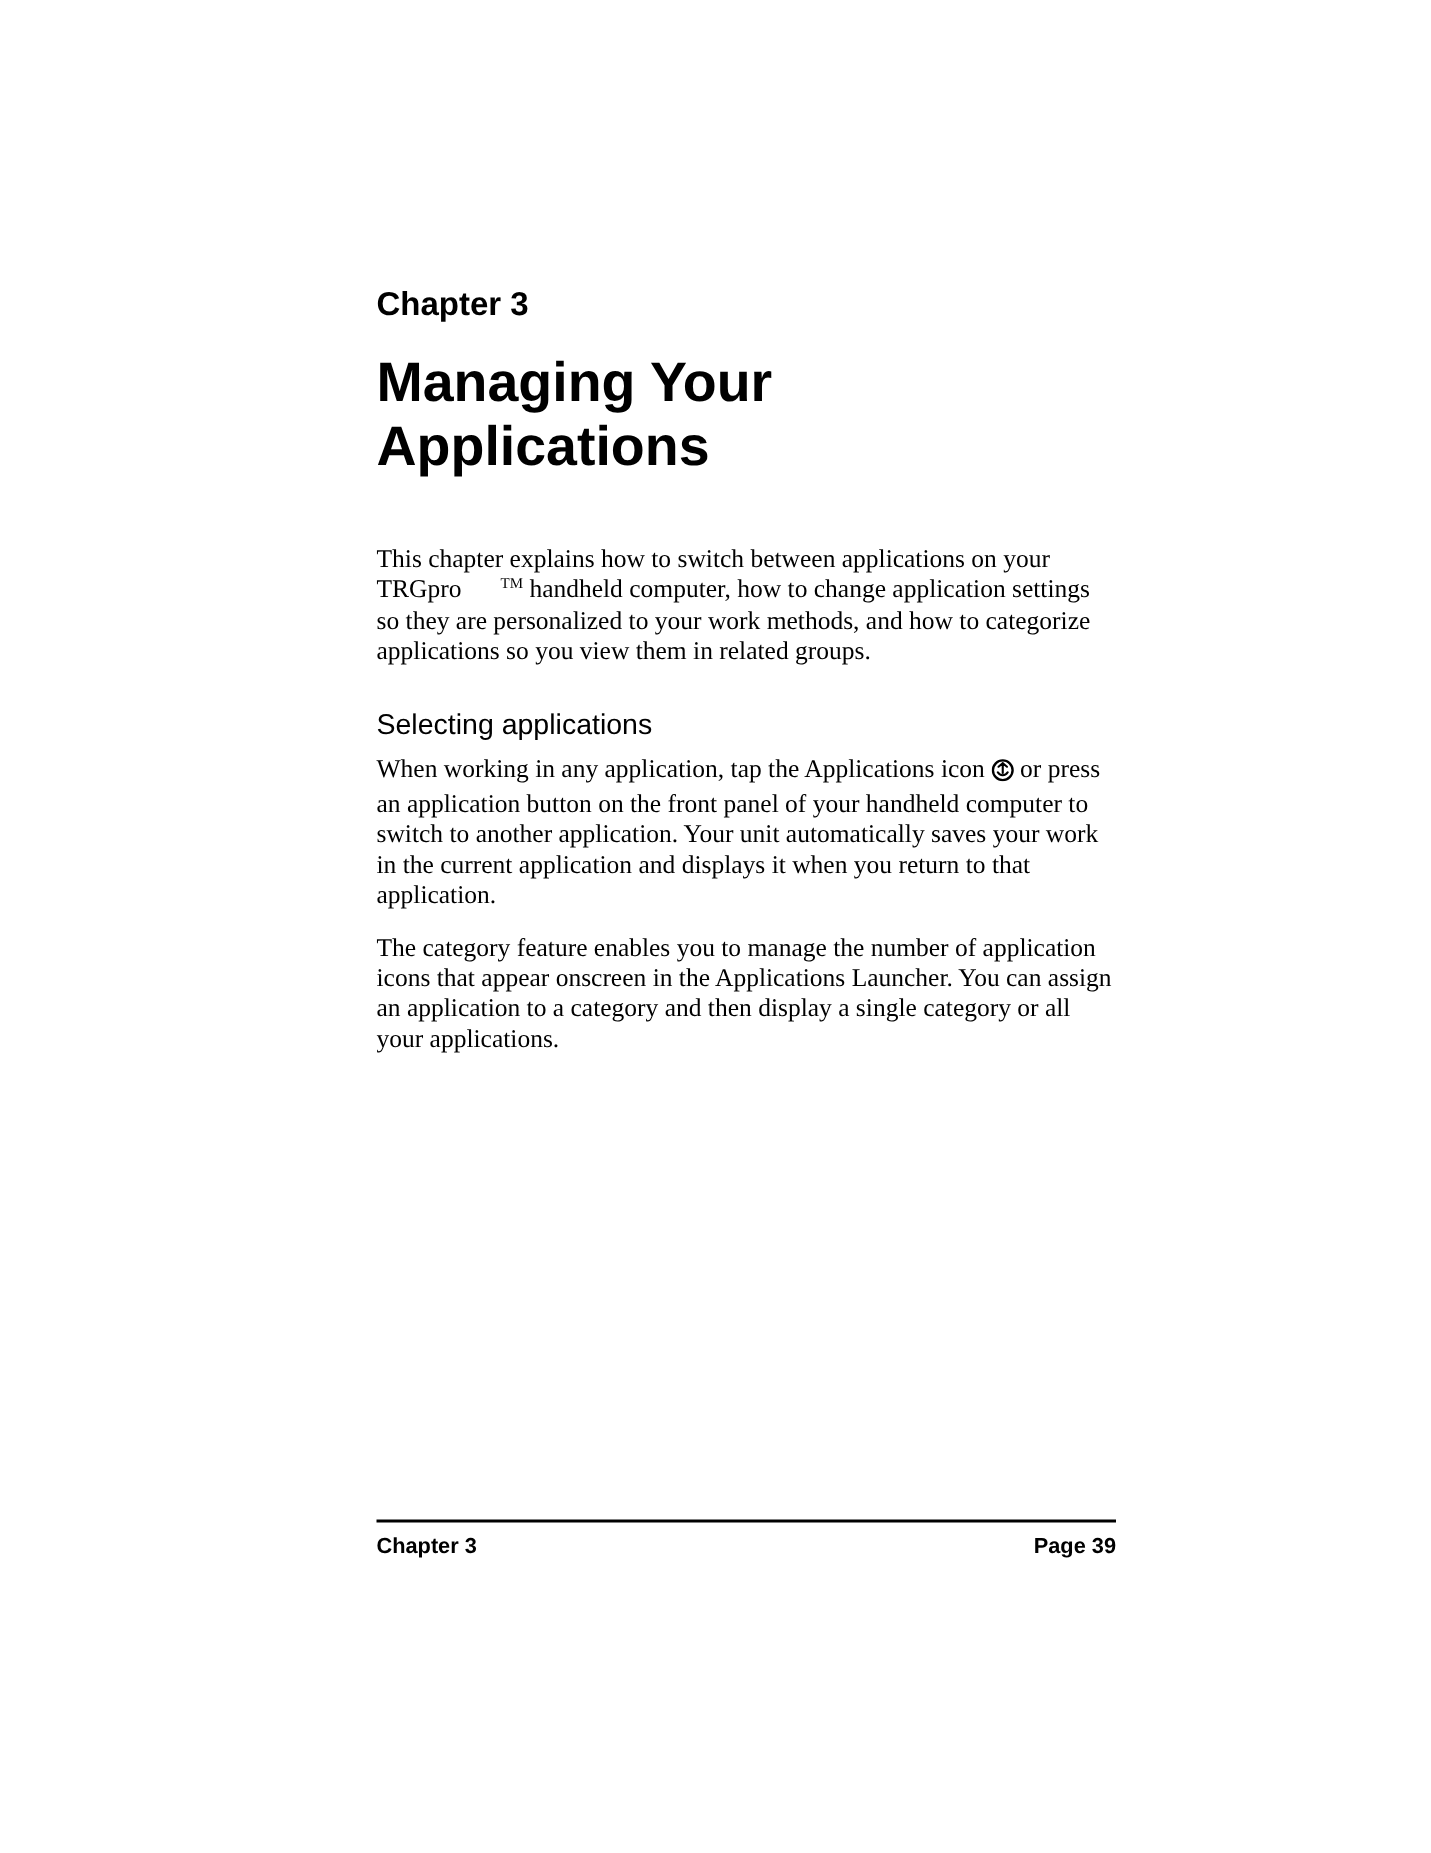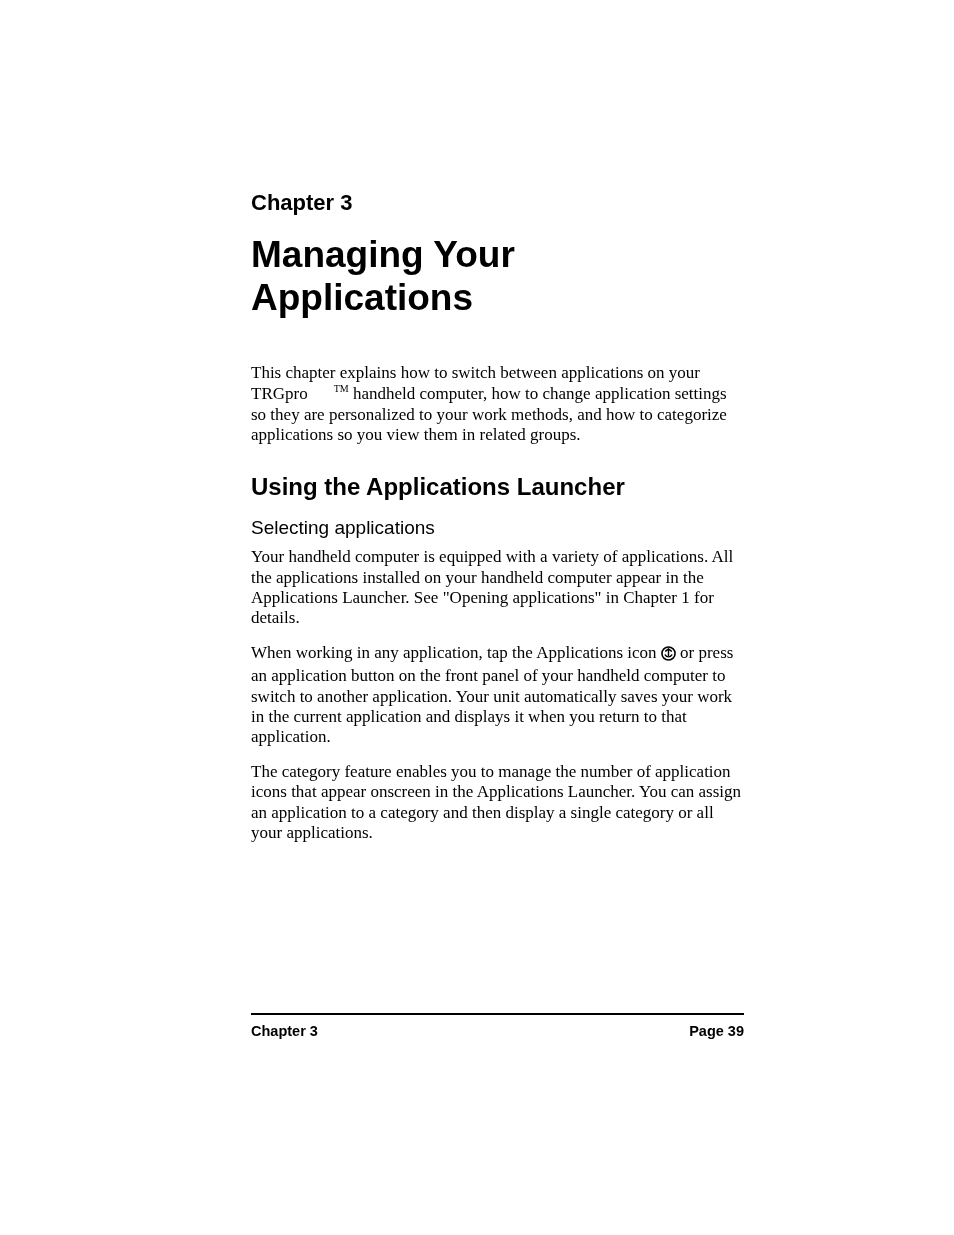--- a/index.html
+++ b/index.html
@@ -85,25 +85,23 @@
 <div class="page">
 
   <div class="chapter-label">Chapter 3</div>
 
   <div class="chapter-title">Managing Your Applications</div>
 
   <div class="intro-para">
     <span>This chapter explains how to switch between applications on your TRGpro</span><sup class="tm">TM</sup><span> handheld computer, how to change application settings so they are personalized to your work methods, and how to categorize applications so you view them in related groups.</span>
   </div>
 
-  <div class="section-h2">Using the Applications Launcher</div>
 
 
   <div class="section-h3">Selecting applications</div>
-  <div class="para">Your  handheld computer is equipped with a variety of applications. All the applications installed on your handheld computer appear in the Applications Launcher. See "Opening applications" in Chapter 1 for details.</div>
 
   <div class="para">
     <span>When working in any application, tap the Applications icon </span><span class="app-icon"><svg width="15" height="15" viewBox="0 0 16 16">
           <circle cx="8" cy="8" r="7" fill="none" stroke="#000" stroke-width="1.7"></circle>
           <path d="M5 5.5 L8 3 L11 5.5 M8 3 V10 M4.5 9.5 A4 4 0 0 0 11.5 9.5" fill="none" stroke="#000" stroke-width="1.5" stroke-linecap="round"></path>
         </svg></span><span> or press an application button on the front panel of your handheld computer to switch to another application. Your unit automatically saves your work in the current application and displays it when you return to that application.</span>
   </div>
 
   <div class="para">The category feature enables you to manage the number of application icons that appear onscreen in the Applications Launcher. You can assign an application to a category and then display a single category or all your applications.</div>
 

